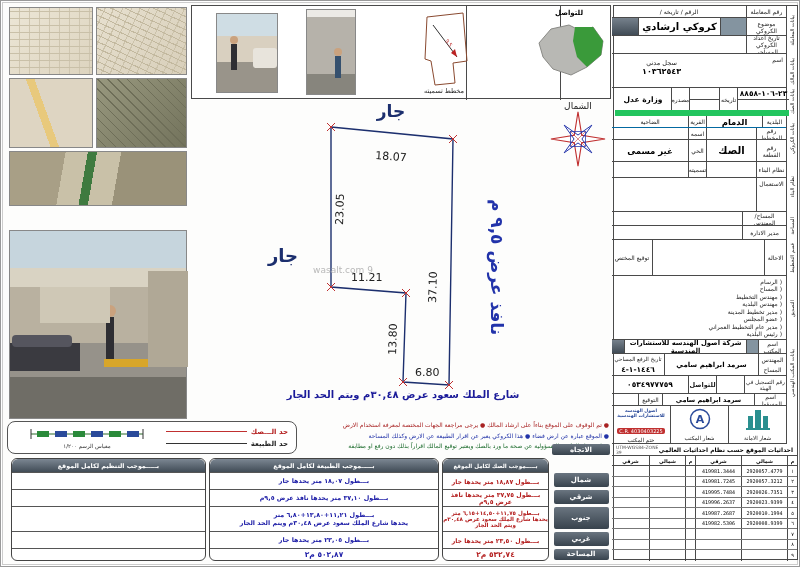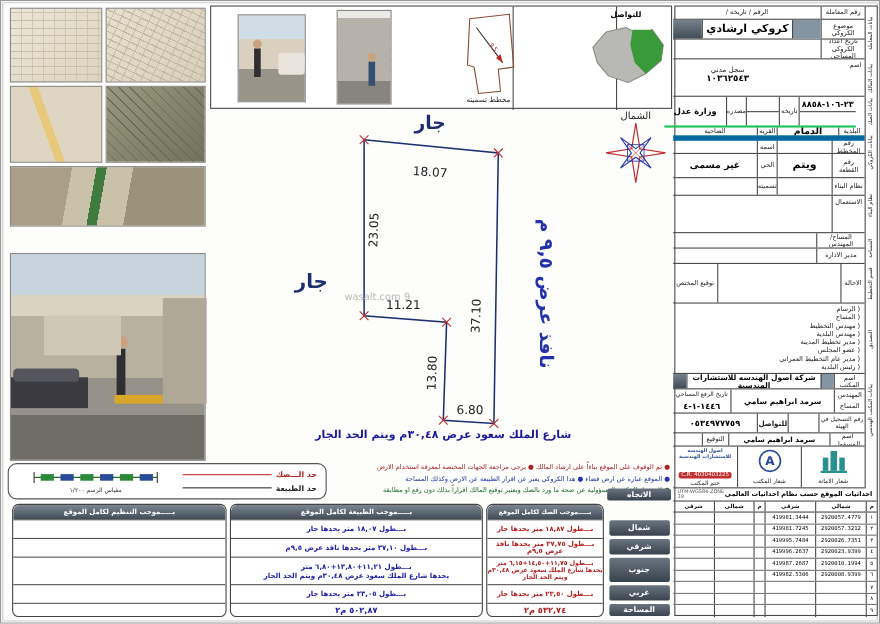--- a/index.html
+++ b/index.html
@@ -277,51 +277,51 @@
     </div>
 
     <div class="abs" style="right:11px;top:48px;width:174px;height:34px;border-bottom:1px solid #4a4a4a">
       <div class="lbl" style="position:absolute;right:3px;top:2px">اسم</div>
       <div style="position:absolute;left:30px;top:5px;text-align:center">
         <div class="lbl" style="font-size:6.5px">سجل مدني</div>
         <div class="val ltr" style="font-size:8px">١٠٣٦٢٥٤٣</div>
       </div>
     </div>
 
-    <div class="abs row" style="right:19px;top:82px;width:174px;height:28px;border-bottom:2px solid #22c55e">
+    <div class="abs row" style="right:8px;top:82px;width:174px;height:28px;border-bottom:6px solid #22c55e">
       <div style="width:52px;border-left:1px solid #4a4a4a;display:flex;flex-direction:column">
         <div class="val ltr" style="font-size:7.5px;text-align:center;border-bottom:1px solid #4a4a4a;flex:1;display:flex;align-items:center;justify-content:center">٢٣-١٠٦-٨٨٥٨</div>
         <div style="flex:1"></div>
       </div>
       <div class="cell lbl" style="width:18px">تاريخه</div>
       <div style="width:30px;border-left:1px solid #4a4a4a;display:flex;flex-direction:column">
         <div style="flex:1;border-bottom:1px solid #4a4a4a"></div>
         <div style="flex:1"></div>
       </div>
       <div class="cell lbl" style="width:18px">مصدره</div>
       <div class="cell val" style="flex:1;font-size:7.5px">وزارة عدل</div>
     </div>
 
-    <div class="abs row" style="right:11px;top:110px;width:174px;height:12px;border-bottom:5px solid #0369a1">
+    <div class="abs row" style="right:11px;top:110px;width:174px;height:12px;border-bottom:1px solid #0369a1">
       <div class="cell lbl" style="width:24px">البلدية</div>
       <div class="cell val" style="width:56px;font-size:8.5px">الدمام</div>
       <div class="cell lbl" style="width:18px">القرية</div>
       <div class="cell lbl" style="flex:1">الضاحية</div>
     </div>
 
     <div class="abs row" style="right:11px;top:122px;width:174px;height:12px;border-bottom:1px solid #4a4a4a">
       <div class="cell lbl" style="width:30px">رقم المخطط</div>
       <div class="cell" style="width:50px"></div>
       <div class="cell lbl" style="width:18px">اسمه</div>
       <div class="cell" style="flex:1"></div>
     </div>
 
     <div class="abs row" style="right:11px;top:134px;width:174px;height:22px;border-bottom:1px solid #4a4a4a">
       <div class="cell lbl" style="width:30px">رقم القطعة</div>
-      <div class="cell val" style="width:50px;font-size:10px">ويتم</div>
+      <div class="cell val" style="width:50px;font-size:10px">الصك</div>
       <div class="cell lbl" style="width:18px">الحي</div>
       <div class="cell val" style="flex:1;font-size:8.5px">غير مسمى</div>
     </div>
 
     <div class="abs row" style="right:11px;top:156px;width:174px;height:16px;border-bottom:1px solid #4a4a4a">
       <div class="cell lbl" style="width:30px">نظام البناء</div>
       <div class="cell" style="width:50px"></div>
       <div class="cell lbl" style="width:18px">تسميته</div>
       <div class="cell" style="flex:1"></div>
     </div>

